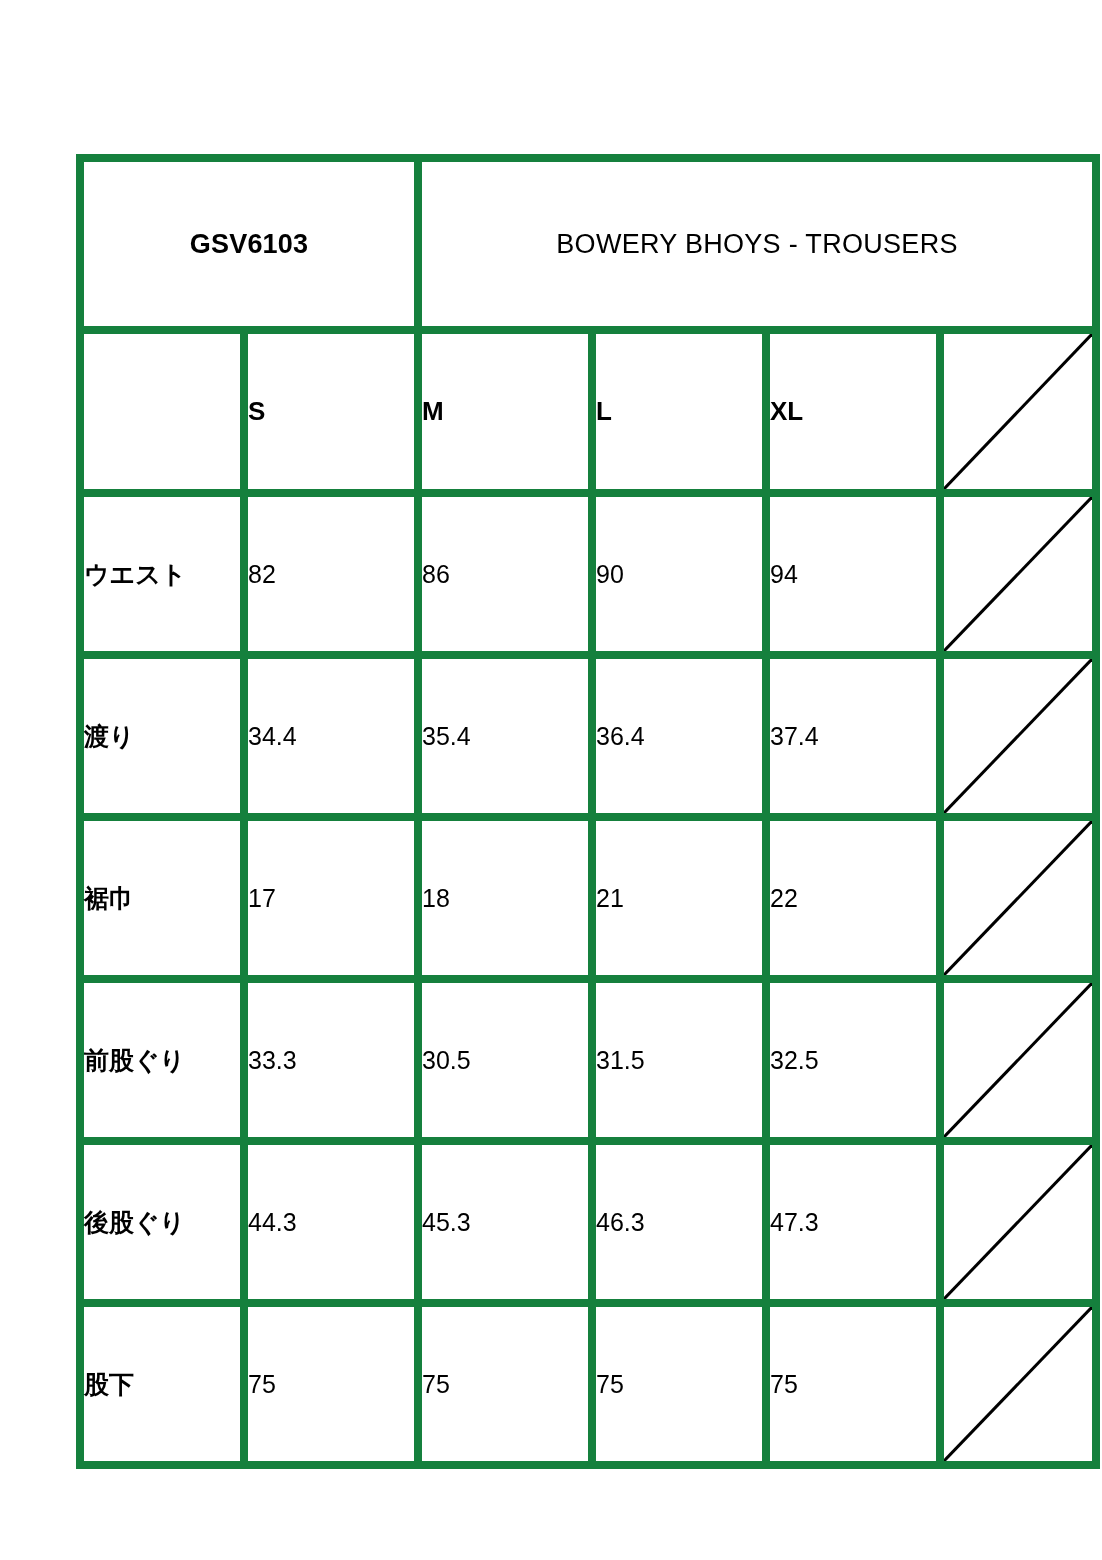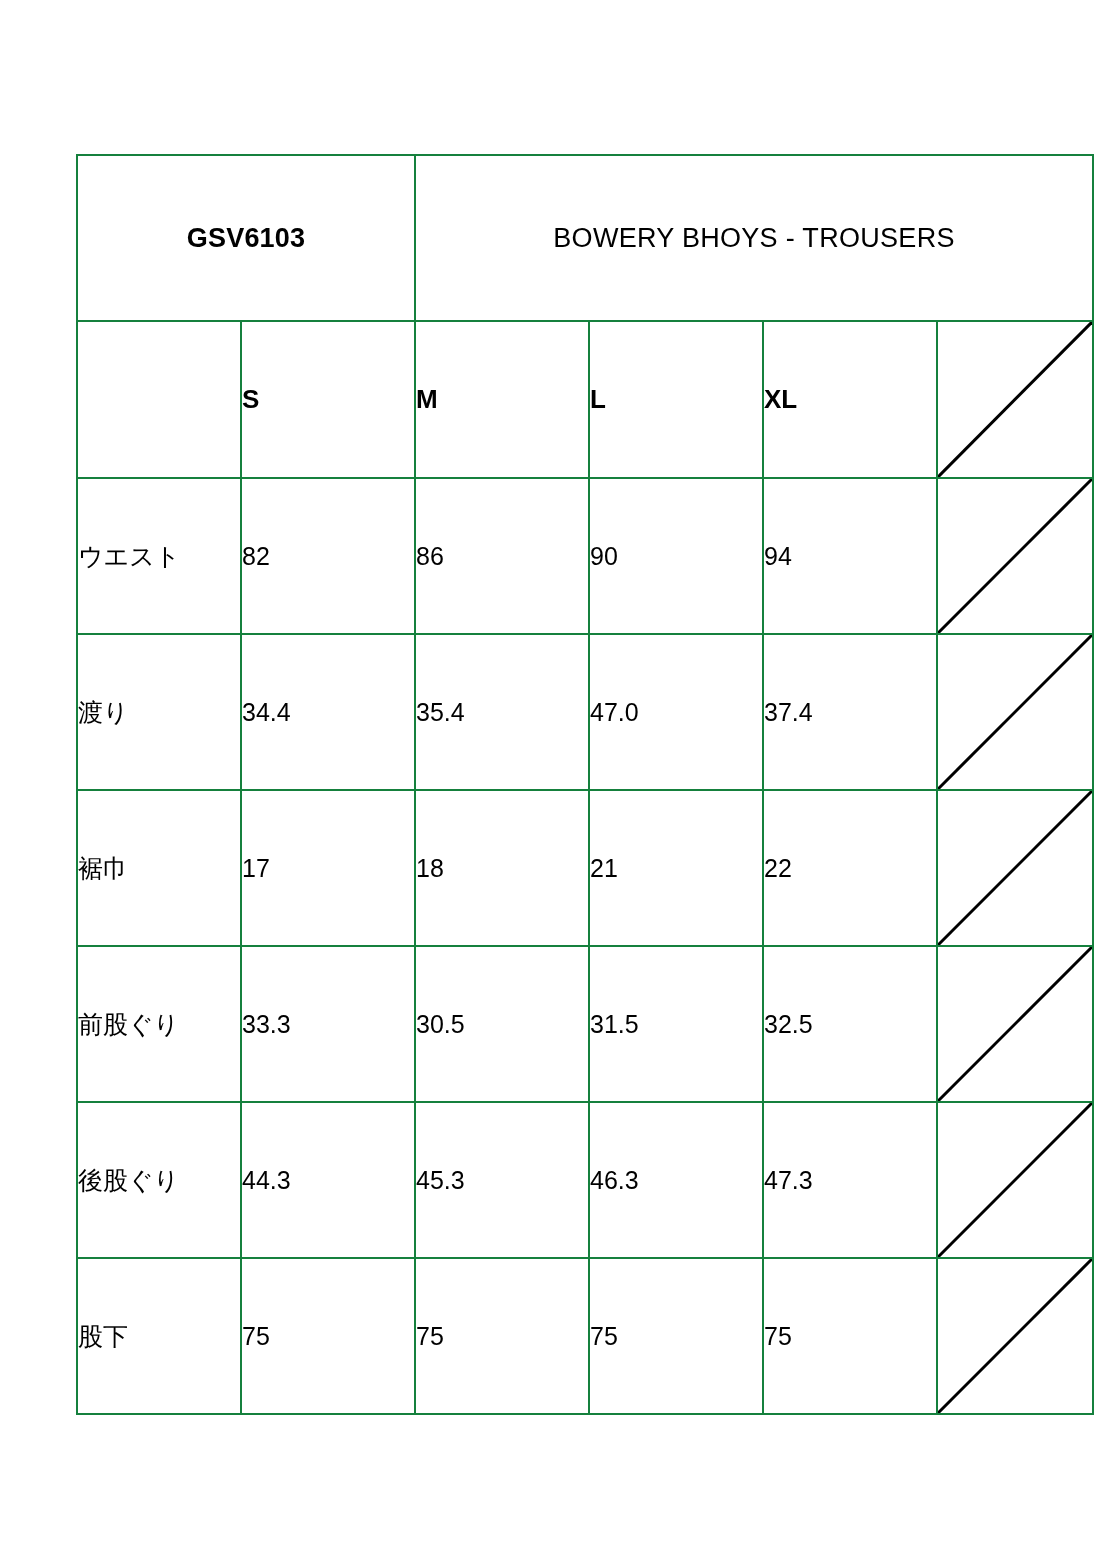--- a/index.html
+++ b/index.html
@@ -25,21 +25,21 @@
   }
 
   table.size-table {
     border-collapse: collapse;
     table-layout: fixed;
     width: 948px;
     height: 1244px;
   }
 
   table.size-table td {
-    border: 2px solid #15803d;
+    border: 8px solid #15803d;
     padding: 0;
     vertical-align: middle;
     background: #ffffff;
   }
 
   
   col.c-label { width: 164px; }
   col.c-size  { width: 174px; }
   col.c-blank { width: 156px; }
 
@@ -64,21 +64,21 @@
     font-size: 26px;
     font-weight: bold;
     text-align: left;
     padding-left: 10px;
     vertical-align: middle;
   }
 
   
   .row-label {
     font-size: 25px;
-    font-weight: normal;
+    font-weight: bold;
     text-align: left;
     padding-left: 12px;
     line-height: 1.15;
   }
   .row-value {
     font-size: 25px;
     text-align: left;
     padding-right: 14px;
   }
 
@@ -137,21 +137,21 @@
           <svg viewBox="0 0 100 100" preserveAspectRatio="none" aria-hidden="true">
             <line x1="0" y1="100" x2="100" y2="0" stroke="#000000" stroke-width="3" vector-effect="non-scaling-stroke"></line>
           </svg>
         </td>
       </tr>
 
       <tr class="data-row">
         <td class="row-label">渡り</td>
         <td class="row-value">34.4</td>
         <td class="row-value">35.4</td>
-        <td class="row-value">47.0</td>
+        <td class="row-value">36.4</td>
         <td class="row-value">37.4</td>
         <td class="diag">
           <svg viewBox="0 0 100 100" preserveAspectRatio="none" aria-hidden="true">
             <line x1="0" y1="100" x2="100" y2="0" stroke="#000000" stroke-width="3" vector-effect="non-scaling-stroke"></line>
           </svg>
         </td>
       </tr>
 
       <tr class="data-row">
         <td class="row-label">裾巾</td>

